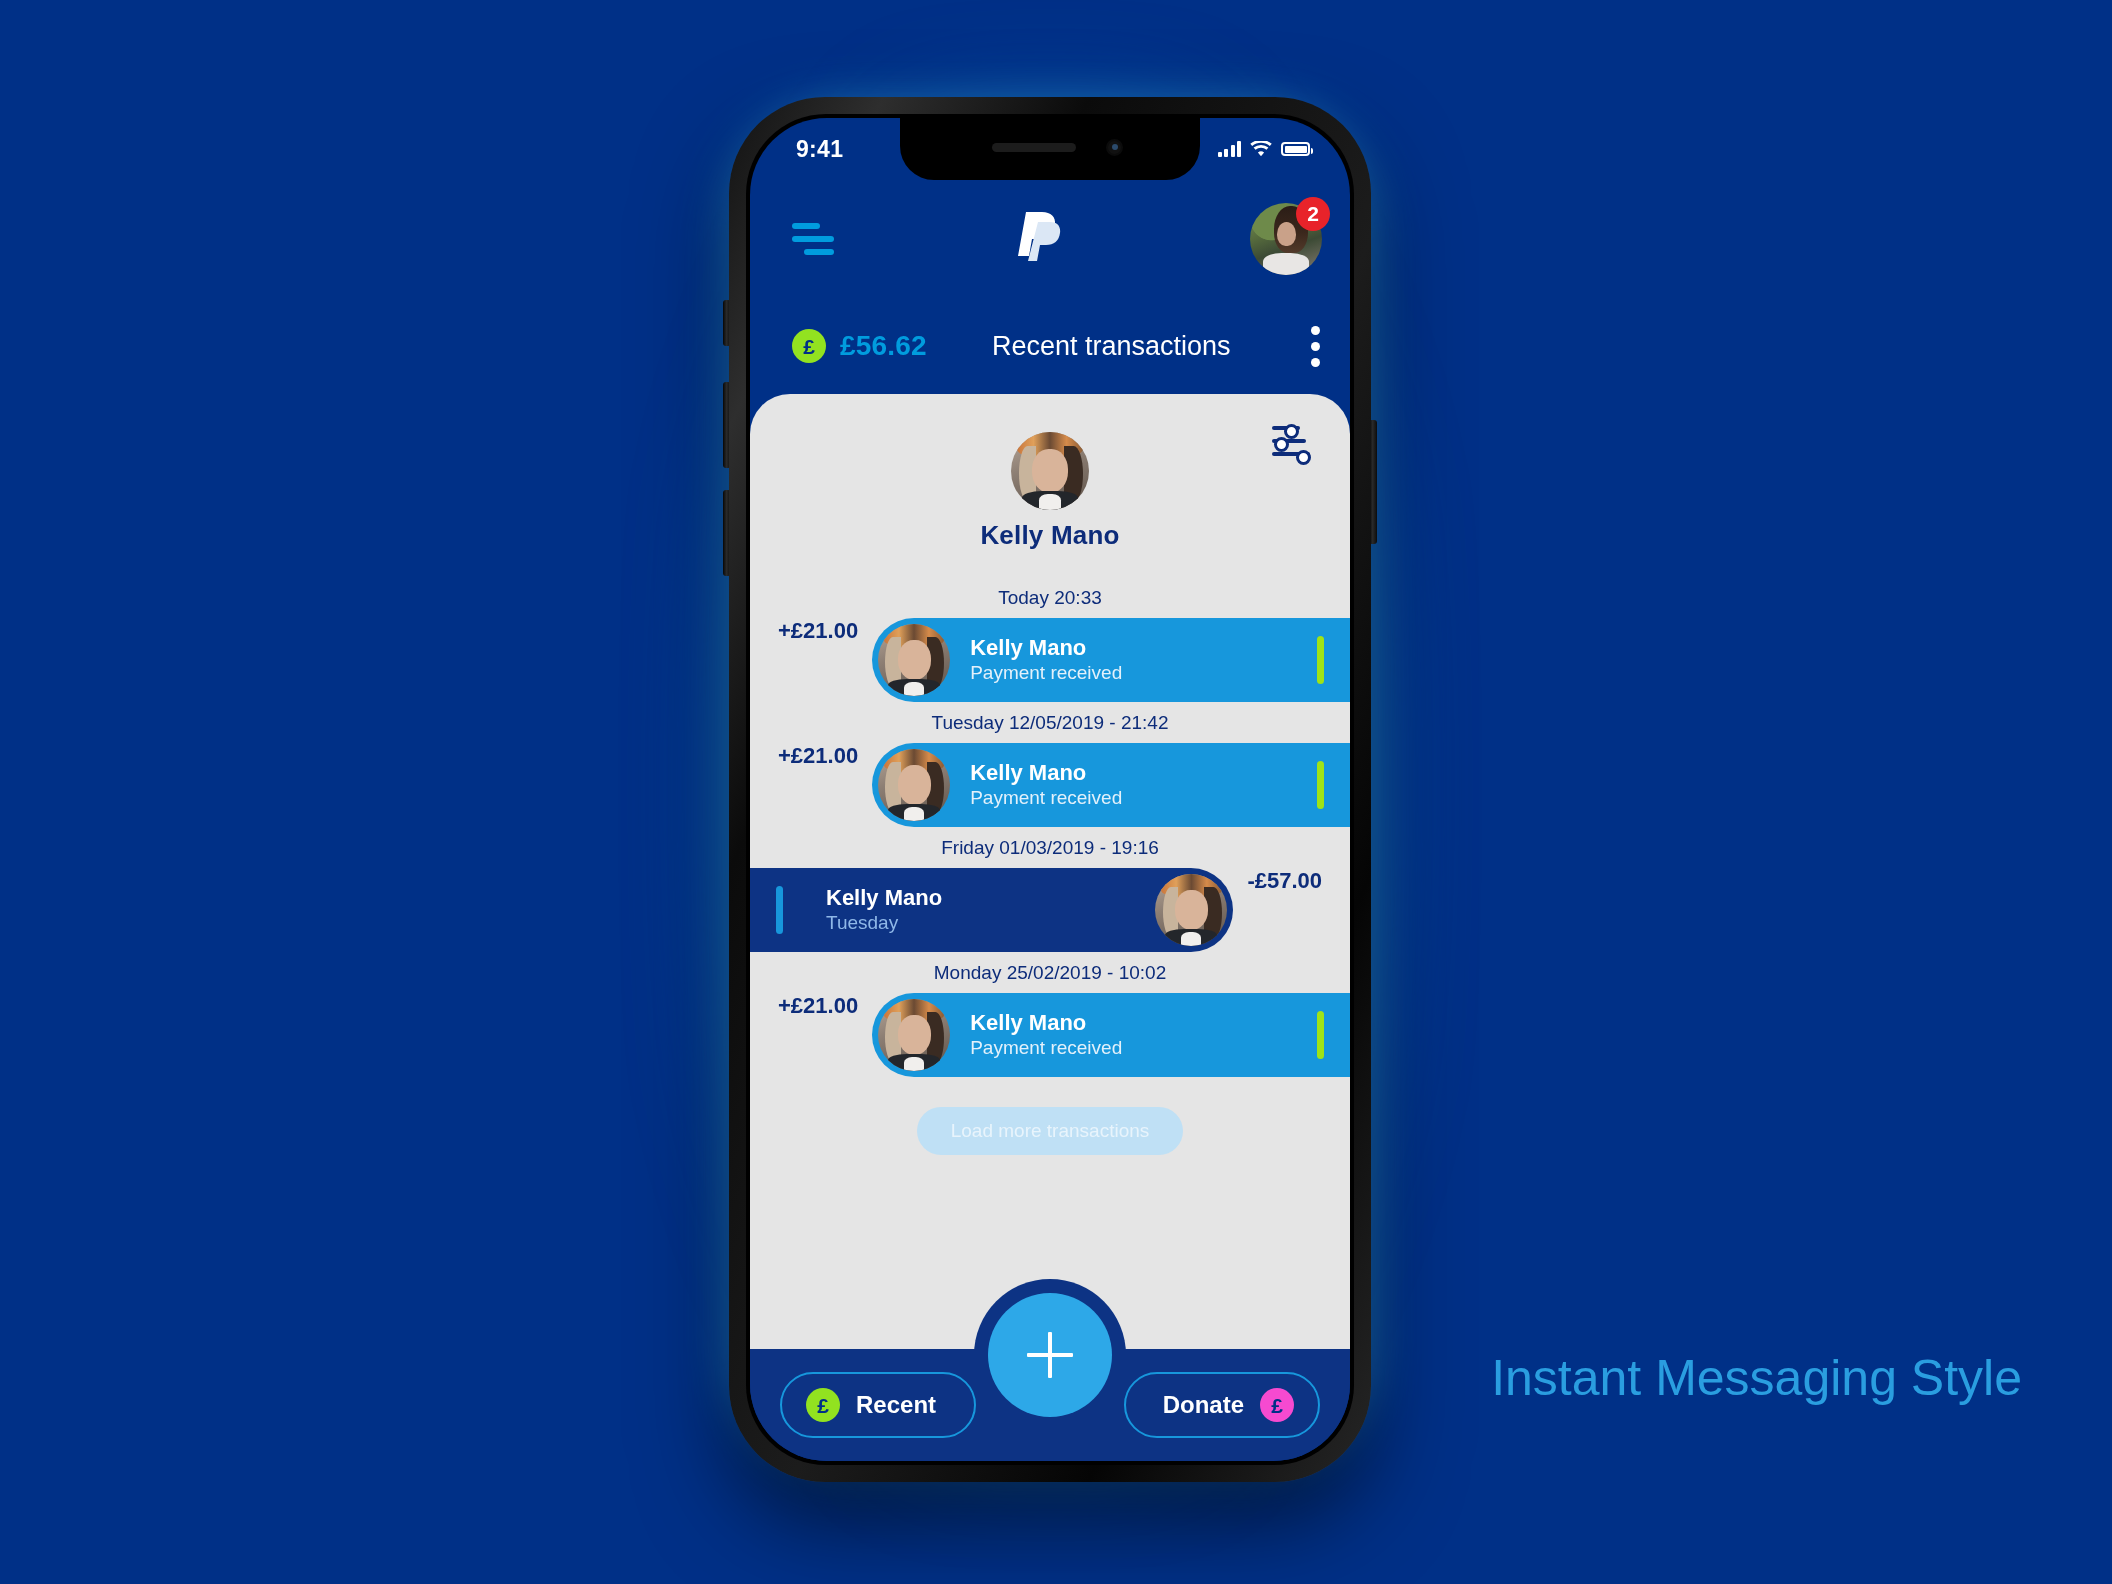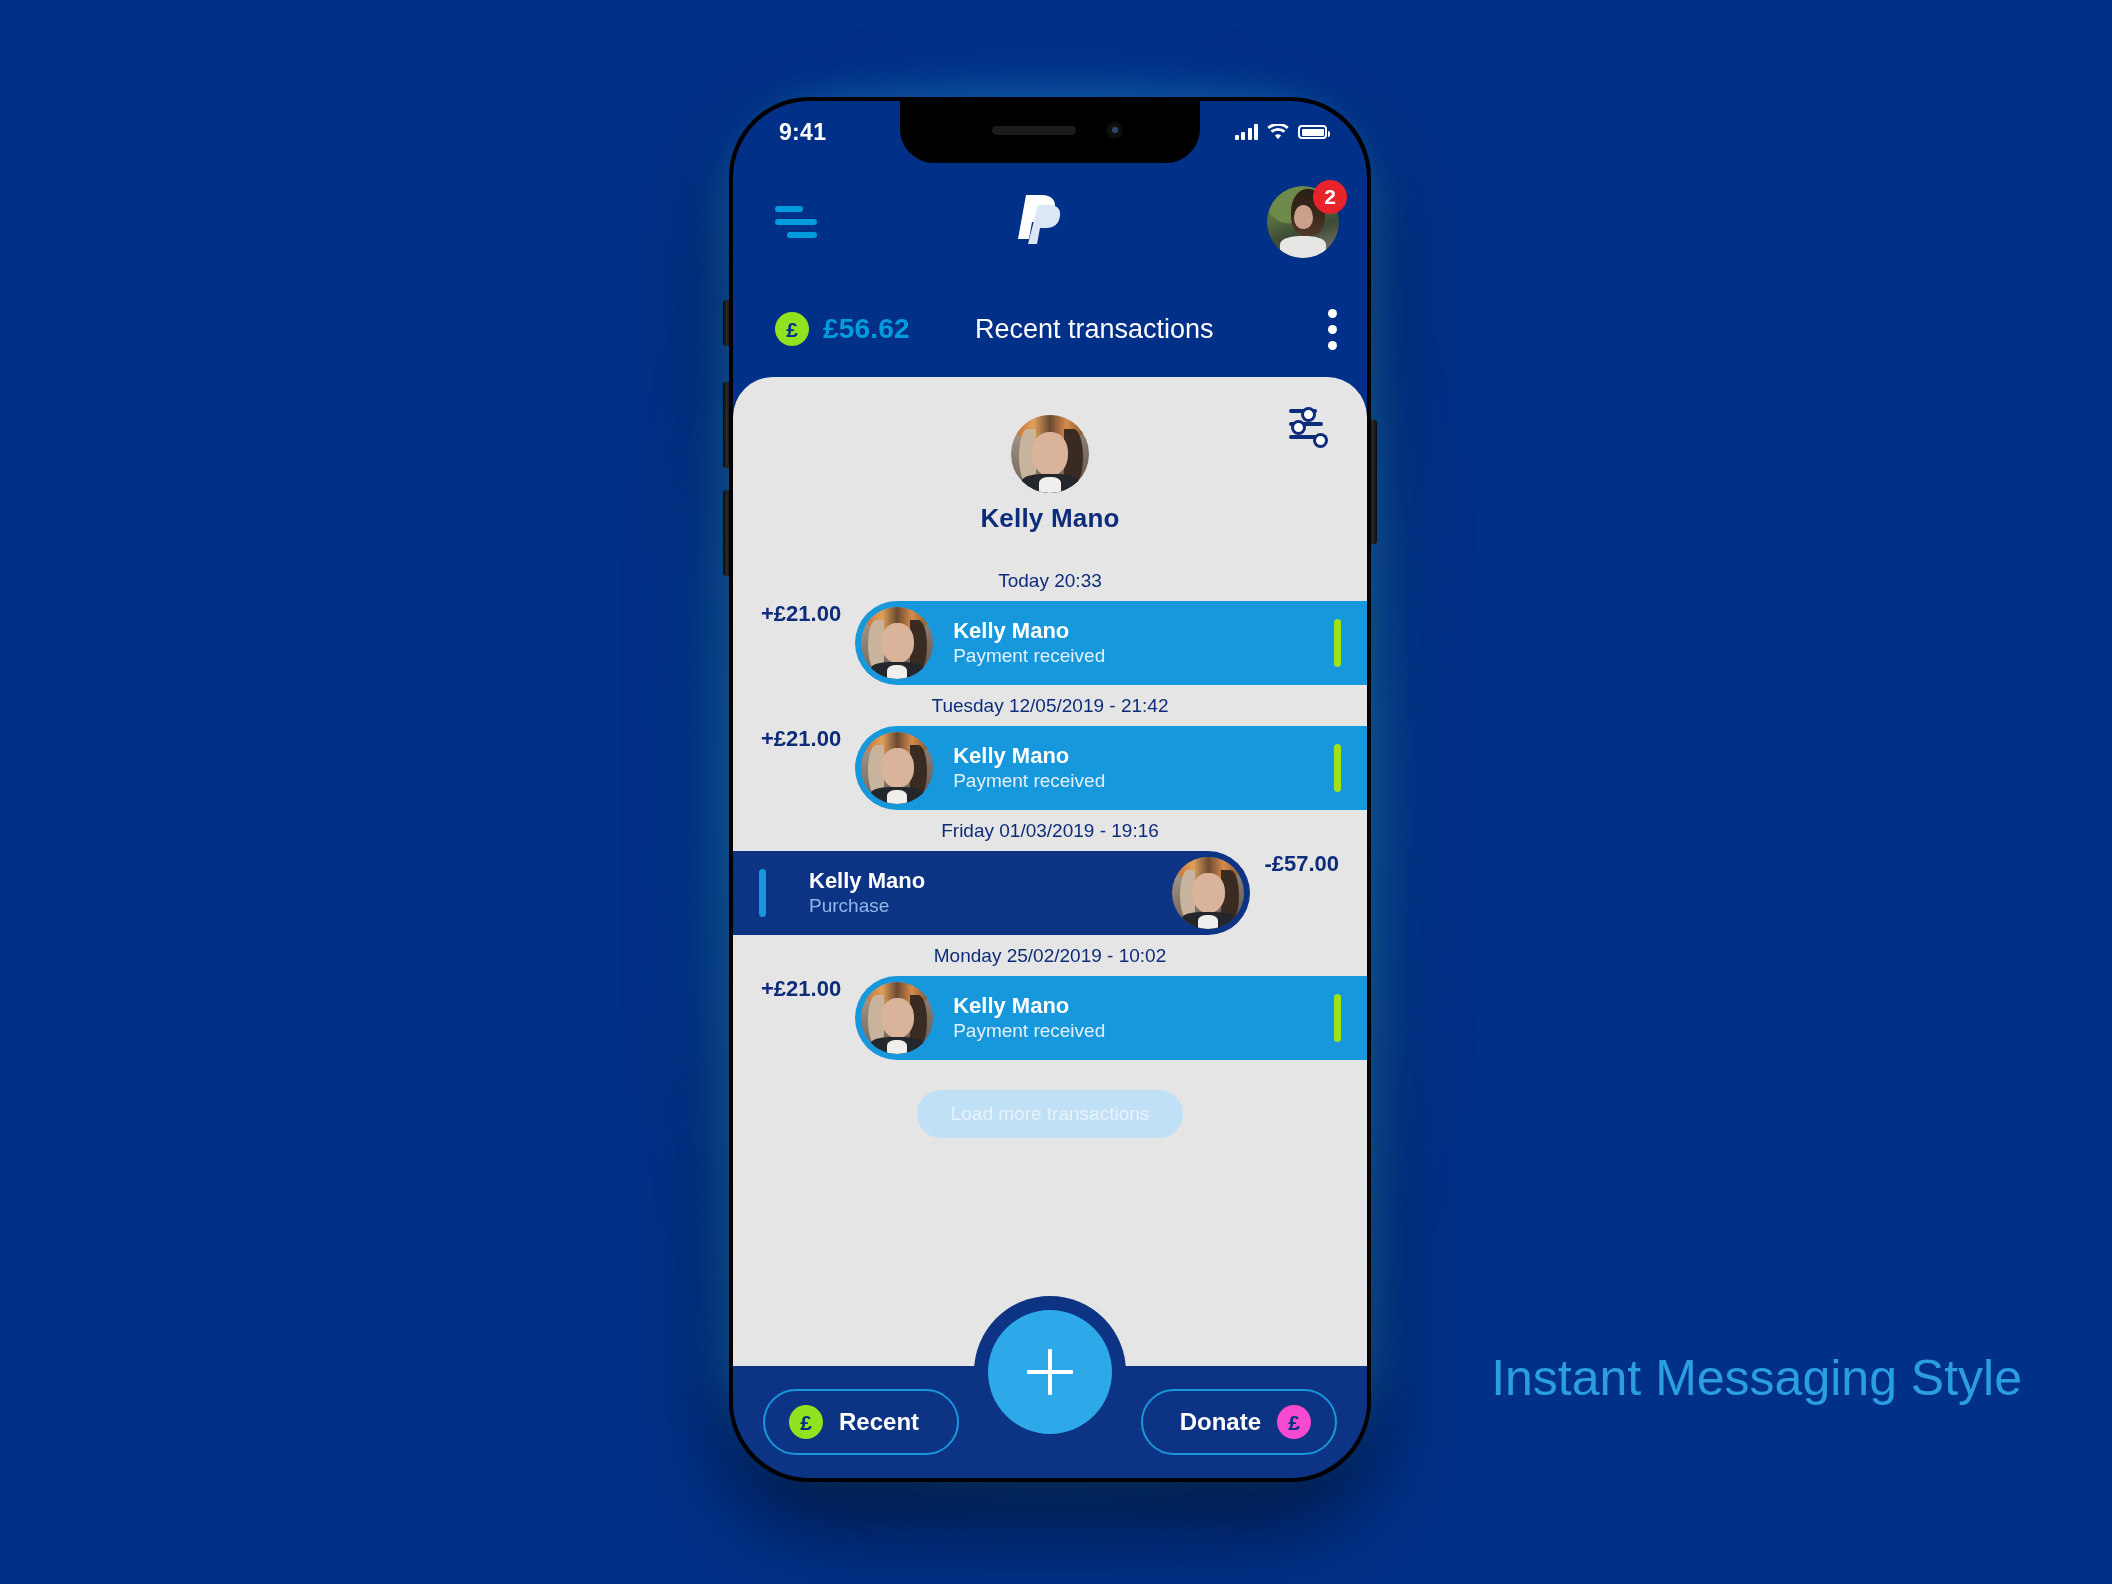--- a/index.html
+++ b/index.html
@@ -32,20 +32,21 @@
     opacity: .85;
   }
 
   
   .phone {
     position: absolute;
     left: 729px; top: 97px;
     width: 642px; height: 1385px;
     border-radius: 96px;
     background: linear-gradient(115deg, #121212 0%, #2e2e2e 12%, #0b0b0b 28%, #1c1c1c 55%, #050505 78%, #262626 100%);
+    padding: 17px;
     box-shadow: 0 40px 90px rgba(0,0,0,.55);
   }
   .phone-inner {
     position: relative;
     width: 100%; height: 100%;
     border-radius: 80px;
     background: #000;
     padding: 4px;
     overflow: hidden;
   }
@@ -504,21 +505,21 @@
               <div class="accent-green"></div>
             </div>
           </div>
 
           <div class="date-sep">Friday 01/03/2019 - 19:16</div>
           <div class="tx-row outgoing">
             <div class="bubble out">
               <div class="accent-blue"></div>
               <div class="tx-text rightpad" style="margin-right:auto;margin-left:52px">
                 <div class="tx-name">Kelly Mano</div>
-                <div class="tx-sub dim">Purchase</div>
+                <div class="tx-sub dim">Tuesday</div>
               </div>
               <div class="tx-avatar">
                 <div class="ca-hairtop"></div>
                   <div class="ca-hairL"></div>
                   <div class="ca-hairR"></div>
                 <div class="ca-face"></div>
                   <div class="ca-body"></div>
                   <div class="ca-shirt"></div>
               </div>
             </div>

